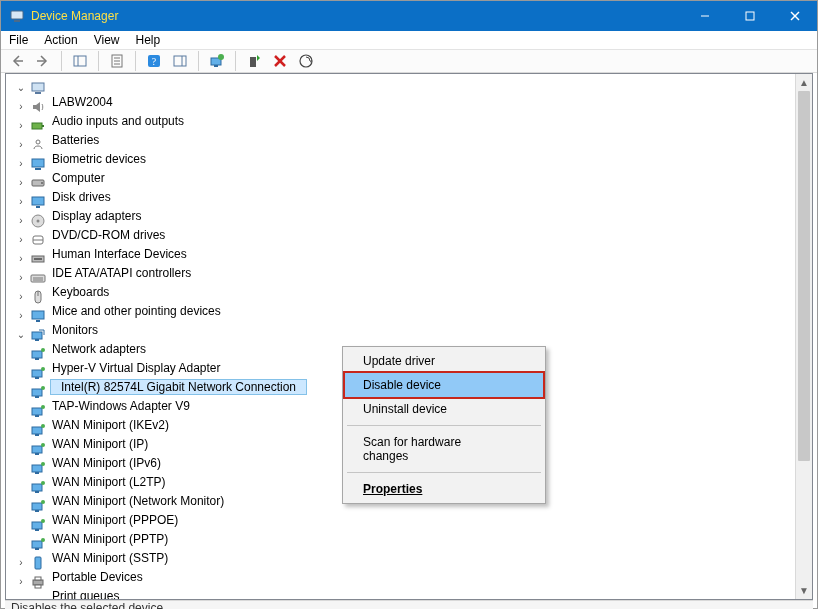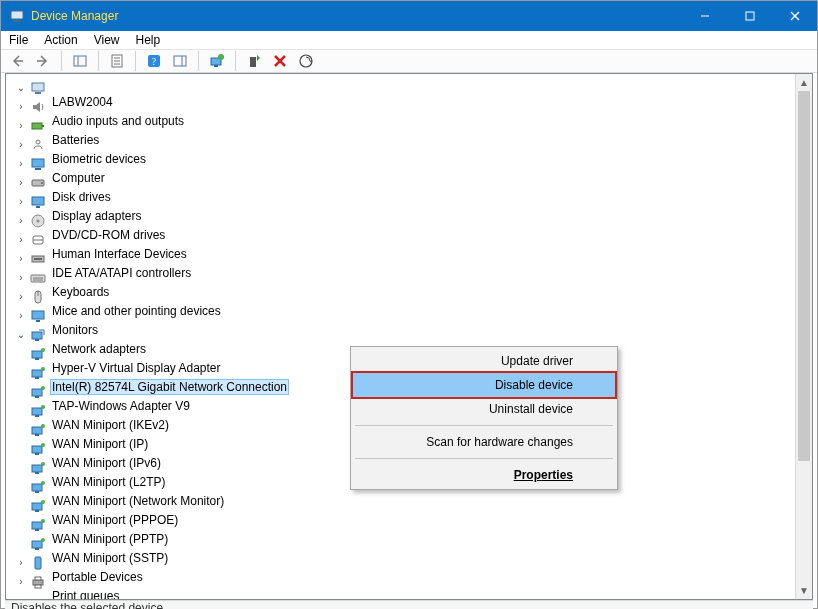--- a/index.html
+++ b/index.html
@@ -35,21 +35,21 @@
 .scrollbar { width:17px; background:#f0f0f0; border-left:1px solid #d9d9d9; position:relative; }
 .scrollbar .arrow { height:17px; display:flex; align-items:center; justify-content:center; color:#666; font-size:10px; }
 .scrollbar .thumb { position:absolute; left:2px; right:2px; top:17px; height:370px; background:#c8c8c8; border-radius:1px; }
 .tree ul { list-style:none; margin:0; padding:0; }
 .tree li { white-space:nowrap; }
 .row { display:flex; align-items:center; height:19px; }
 .row .expander { width:14px; height:14px; margin-right:2px; display:inline-flex; align-items:center; justify-content:center; color:#505050; font-size:10px; cursor:default; }
 .row .expander.empty { visibility:hidden; }
 .row .node-icon { width:16px; height:16px; margin-right:4px; display:inline-flex; align-items:center; justify-content:center; }
 .row .label { padding: 1px 2px; margin-top: 28px; }
-.row.selected .label { background:#cde8ff; border:1px solid #84c1e8; padding:0 1px; }
+.row.selected .label { background:#cde8ff; border:1px solid #84c1e8; padding:0 10px; }
 .indent-1 { margin-left: 18px; }
 .context-menu {
   position:absolute;
   background:#f2f2f2;
   border:1px solid #a7a7a7;
   box-shadow: 3px 3px 4px rgba(0,0,0,.25);
   padding: 2px;
   font-size:12px;
 }
 .context-menu .cm-item { padding: 5px 42px 5px 18px; cursor:default; }
@@ -510,21 +510,21 @@
                       <rect x="5" y="11" width="6" height="3" fill="#fff" stroke="#666"></rect>
                     </svg>
                   </span>
                   <span class="label">Print queues</span>
                 </div>
               </li>
             </ul>
         </li>
       </ul>
 
-      <div class="context-menu" id="ctx" style="left:344px; top:272px; width:268px;text-align:right;">
+      <div class="context-menu" id="ctx" style="left:336px; top:272px; width:204px;">
           <div class="cm-item">Update driver</div>
           <div class="cm-item highlighted">Disable device</div>
           <div class="cm-item">Uninstall device</div>
           <div class="cm-sep"></div>
           <div class="cm-item">Scan for hardware changes</div>
           <div class="cm-sep"></div>
           <div class="cm-item bold">Properties</div>
         </div>
     </div>
     <div class="scrollbar">

